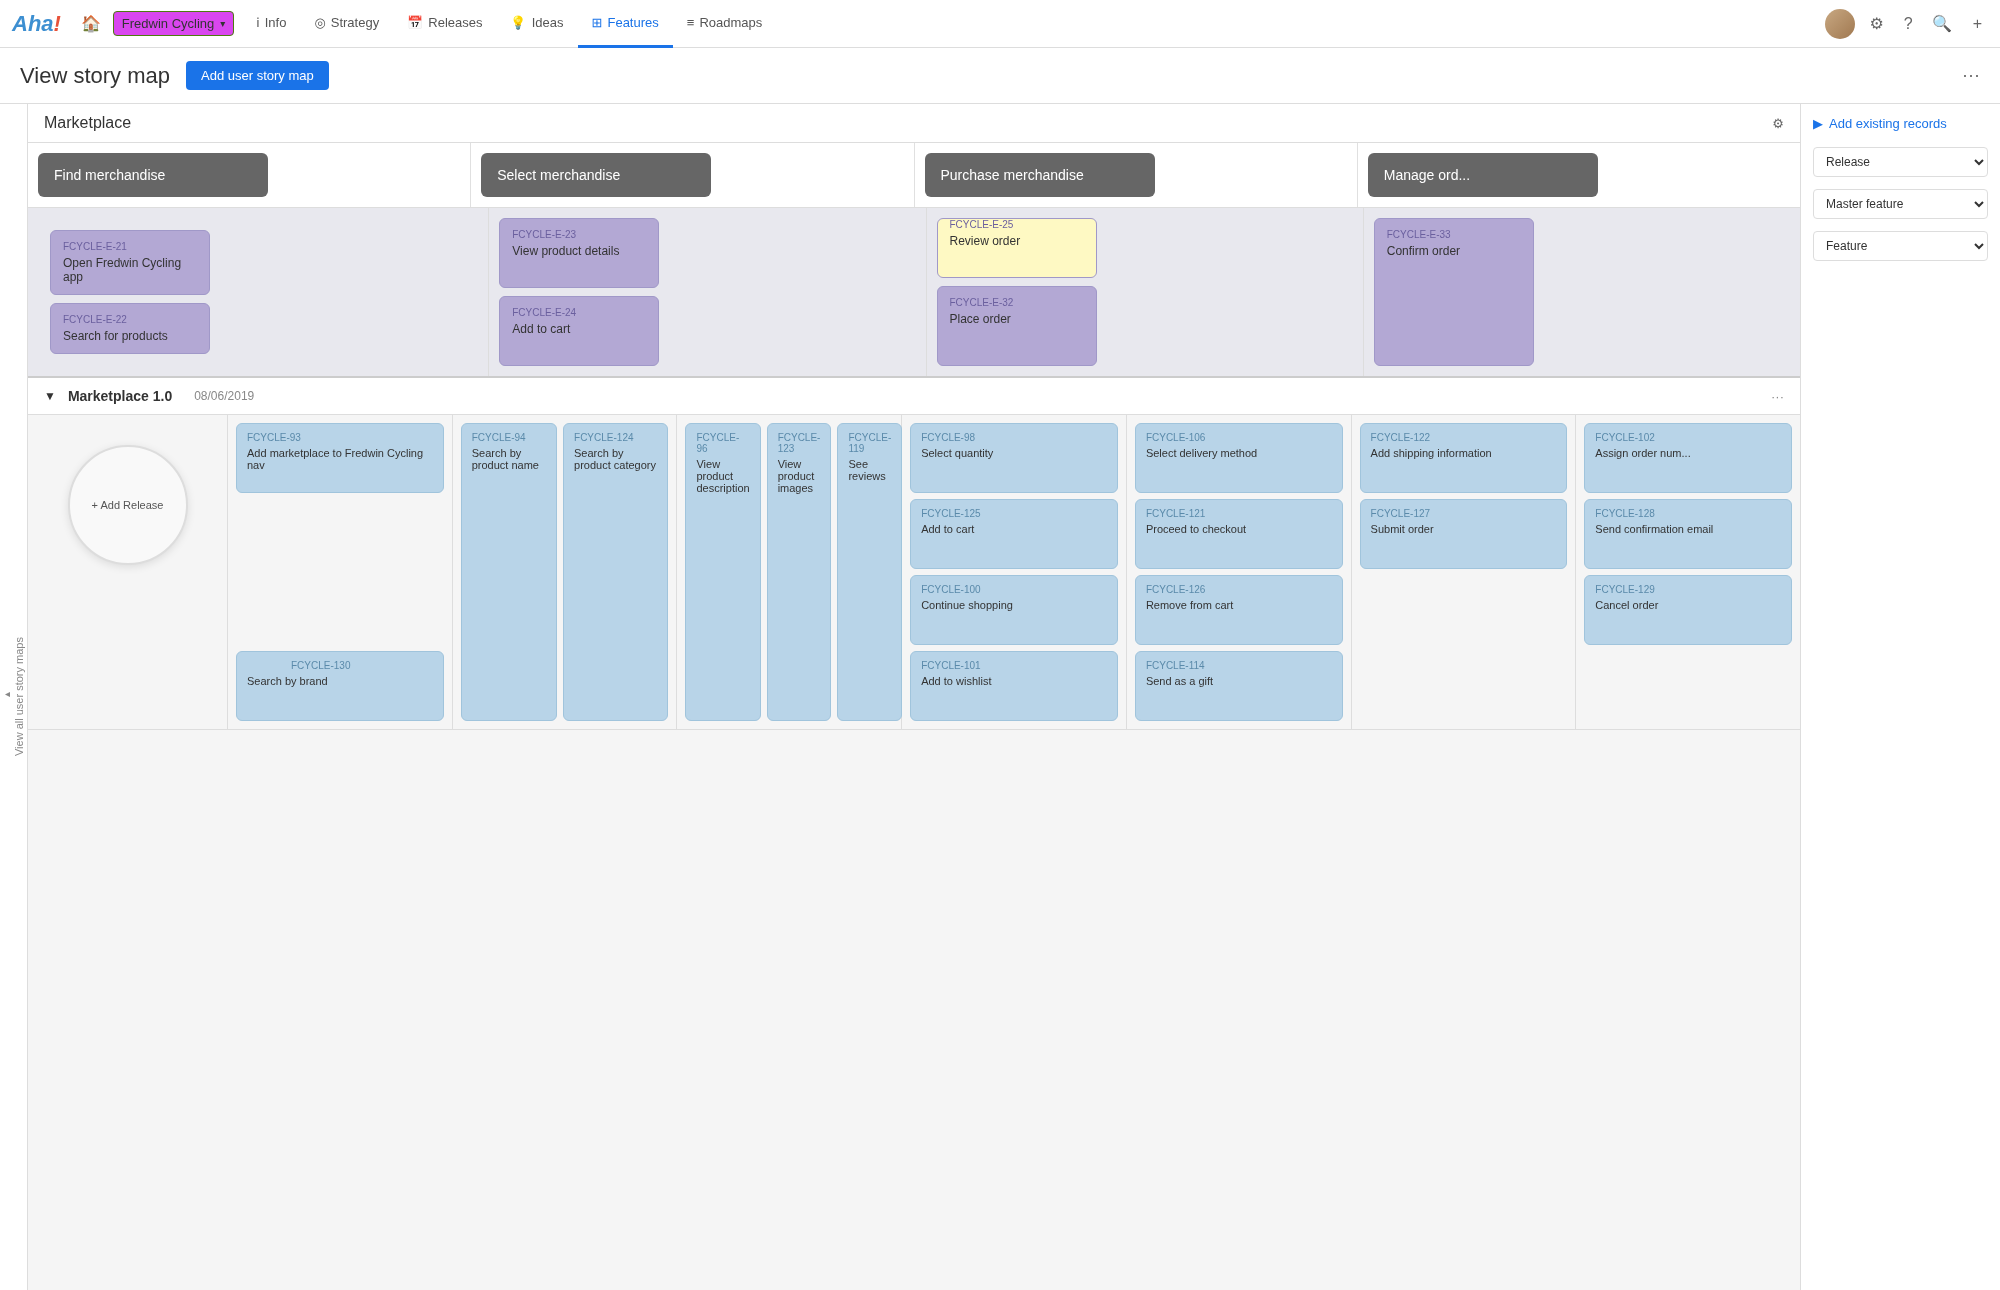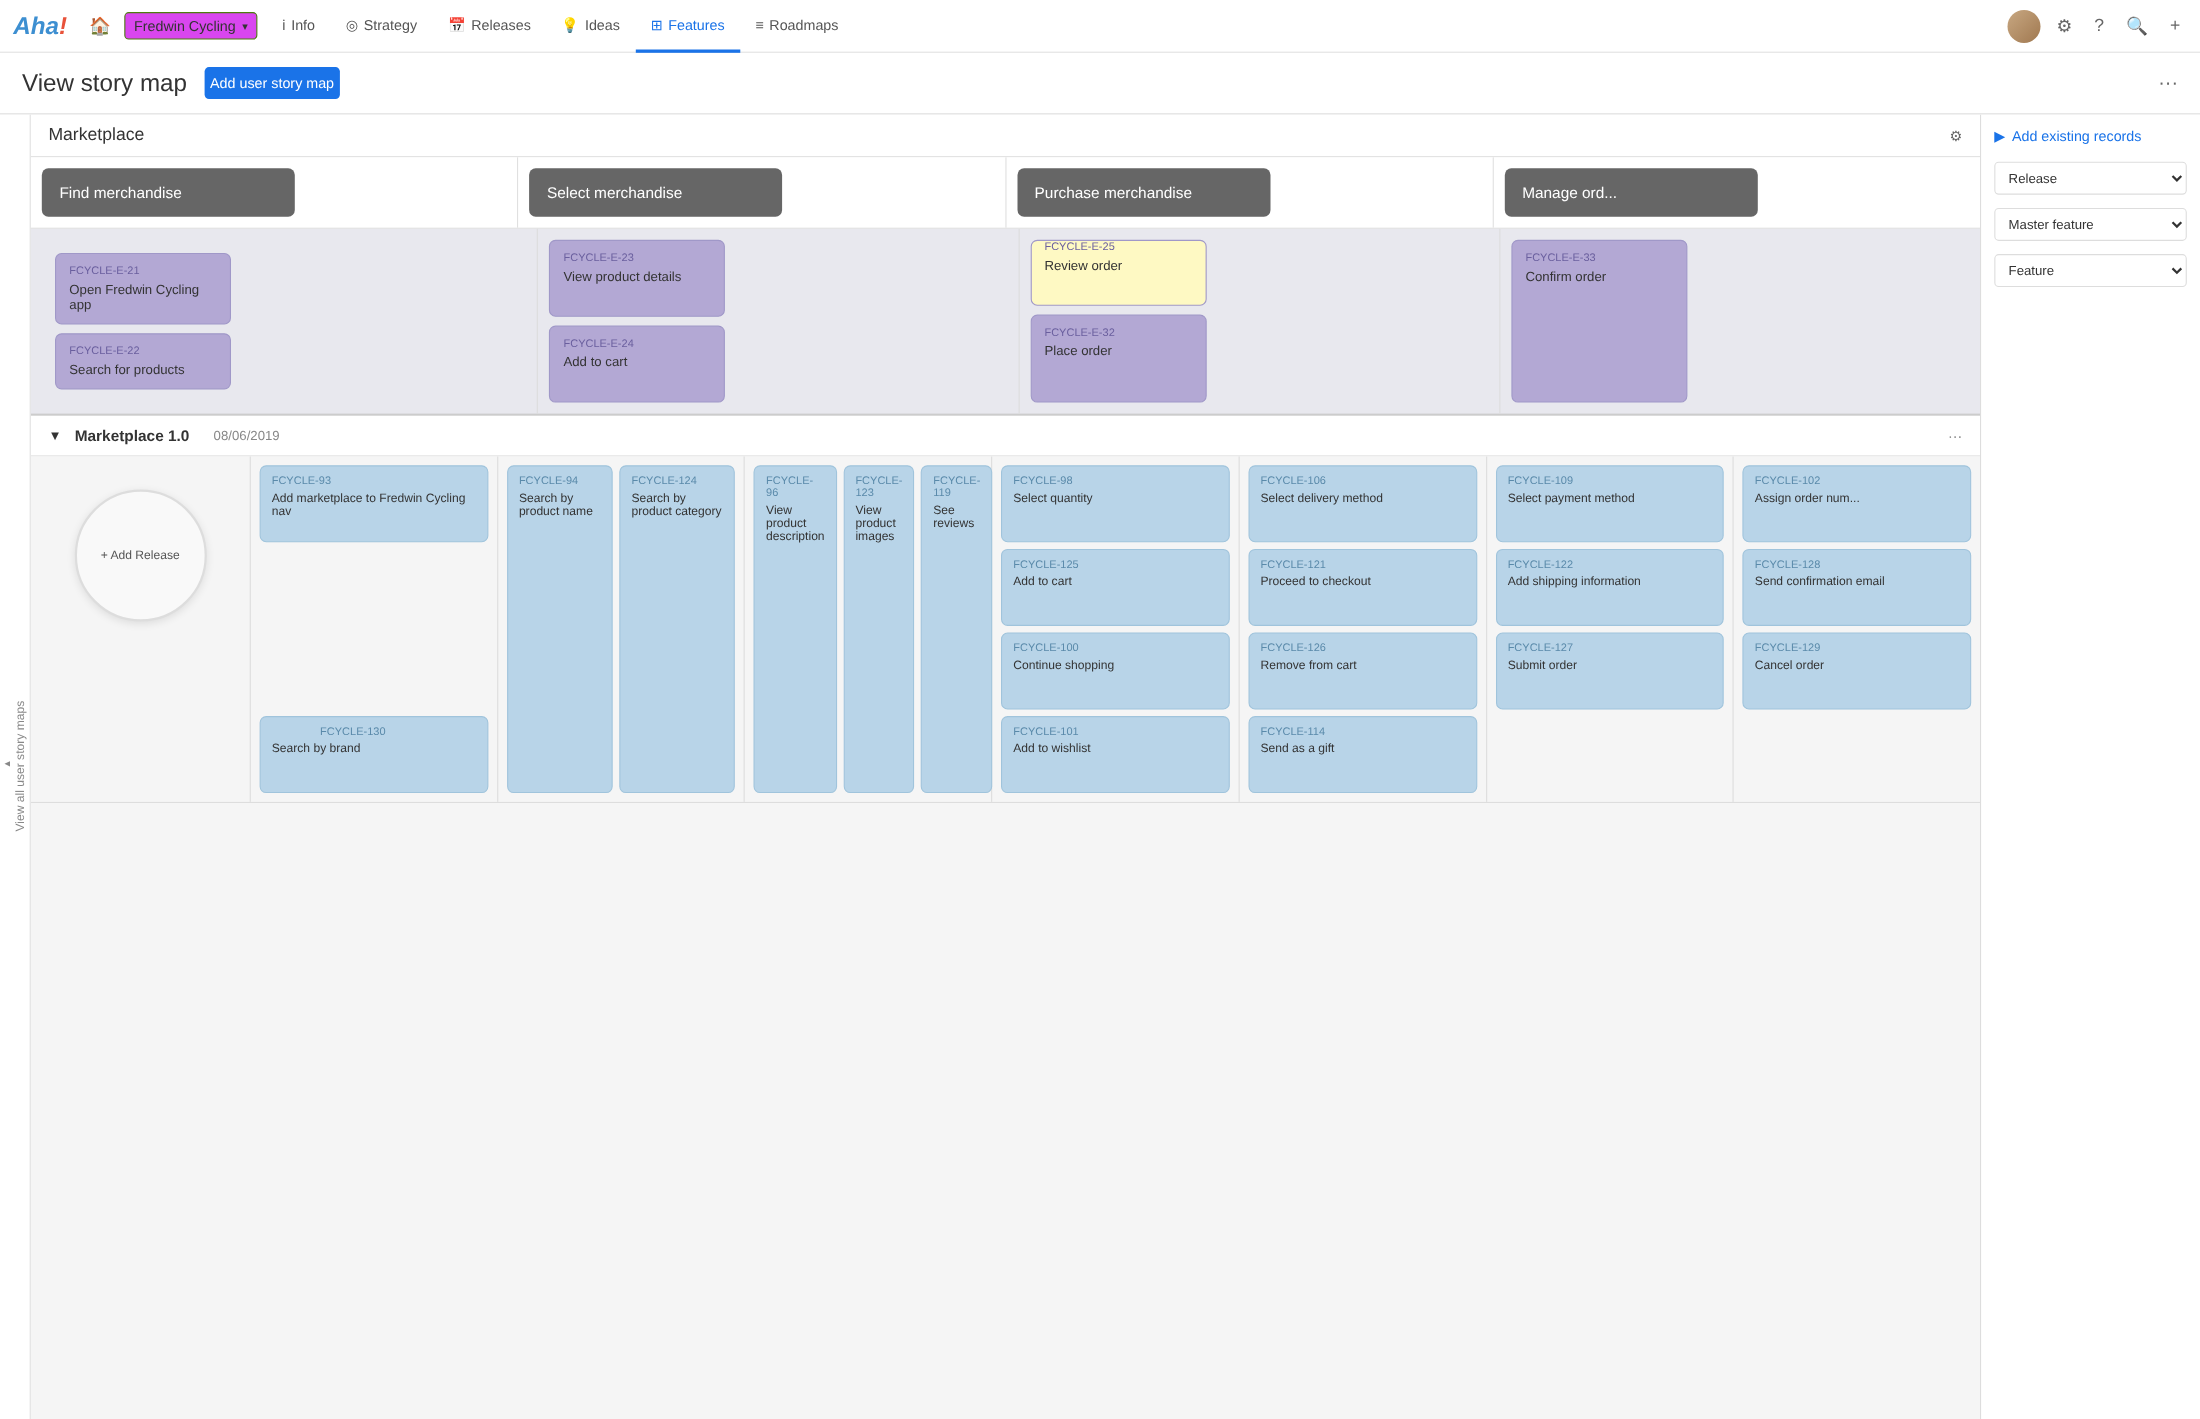--- a/index.html
+++ b/index.html
@@ -22,21 +22,21 @@
     .nav-right { display: flex; align-items: center; gap: 8px; margin-left: auto; }
     .nav-right .icon-btn { font-size: 16px; color: #666; cursor: pointer; padding: 6px; }
     .nav-avatar { width: 30px; height: 30px; border-radius: 50%; background: #c8a882; overflow: hidden; cursor: pointer; }
 
     
     .page-header {
       display: flex; align-items: center; background: #fff; border-bottom: 1px solid #ddd;
       padding: 12px 20px; height: 56px;
     }
     .page-title { font-size: 22px; font-weight: 300; color: #333; margin-right: 16px; }
-    .btn-add { background: #1a73e8; color: #fff; border: none; border-radius: 4px; padding: 7px 5px; font-size: 13px; cursor: pointer; }
+    .btn-add { background: #1a73e8; color: #fff; border: none; border-radius: 4px; padding: 7px 15px; font-size: 13px; cursor: pointer; }
     .page-header-right { margin-left: auto; }
     .ellipsis-btn { background: none; border: none; font-size: 18px; color: #666; cursor: pointer; }
 
     
     .main-layout { display: flex; height: calc(100vh - 104px); overflow: hidden; }
 
     
     .sidebar-label {
       width: 28px; background: #fff; border-right: 1px solid #ddd; display: flex; align-items: center; justify-content: center; flex-shrink: 0;
     }
@@ -341,24 +341,20 @@
               <div class="name" style="font-size:11px;color:#333;font-weight:500;">Remove from cart</div>
             </div>
             <div class="story-card" style="background:#b8d4e8;border-radius:6px;padding:8px 10px;font-size:11px;cursor:pointer;border:1px solid #a0c4dc;">
               <div class="code" style="font-size:10px;color:#5a8aaa;margin-bottom:4px;">FCYCLE-114</div>
               <div class="name" style="font-size:11px;color:#333;font-weight:500;">Send as a gift</div>
             </div>
           </div>
 
           <div class="story-col" style="flex:1;min-width:170px;border-right:1px solid #ddd;padding:8px;display:flex;flex-direction:column;gap:6px;">
             <div class="story-card" style="background:#b8d4e8;border-radius:6px;padding:8px 10px;font-size:11px;cursor:pointer;border:1px solid #a0c4dc;">
-              <div class="code" style="font-size:10px;color:#5a8aaa;margin-bottom:4px;">FCYCLE-109</div>
-              <div class="name" style="font-size:11px;color:#333;font-weight:500;">Select payment method</div>
-            </div>
-            <div class="story-card" style="background:#b8d4e8;border-radius:6px;padding:8px 10px;font-size:11px;cursor:pointer;border:1px solid #a0c4dc;">
               <div class="code" style="font-size:10px;color:#5a8aaa;margin-bottom:4px;">FCYCLE-122</div>
               <div class="name" style="font-size:11px;color:#333;font-weight:500;">Add shipping information</div>
             </div>
             <div class="story-card" style="background:#b8d4e8;border-radius:6px;padding:8px 10px;font-size:11px;cursor:pointer;border:1px solid #a0c4dc;">
               <div class="code" style="font-size:10px;color:#5a8aaa;margin-bottom:4px;">FCYCLE-127</div>
               <div class="name" style="font-size:11px;color:#333;font-weight:500;">Submit order</div>
             </div>
           </div>
 
           <div class="story-col" style="flex:1;min-width:170px;border-right:none;padding:8px;display:flex;flex-direction:column;gap:6px;">

